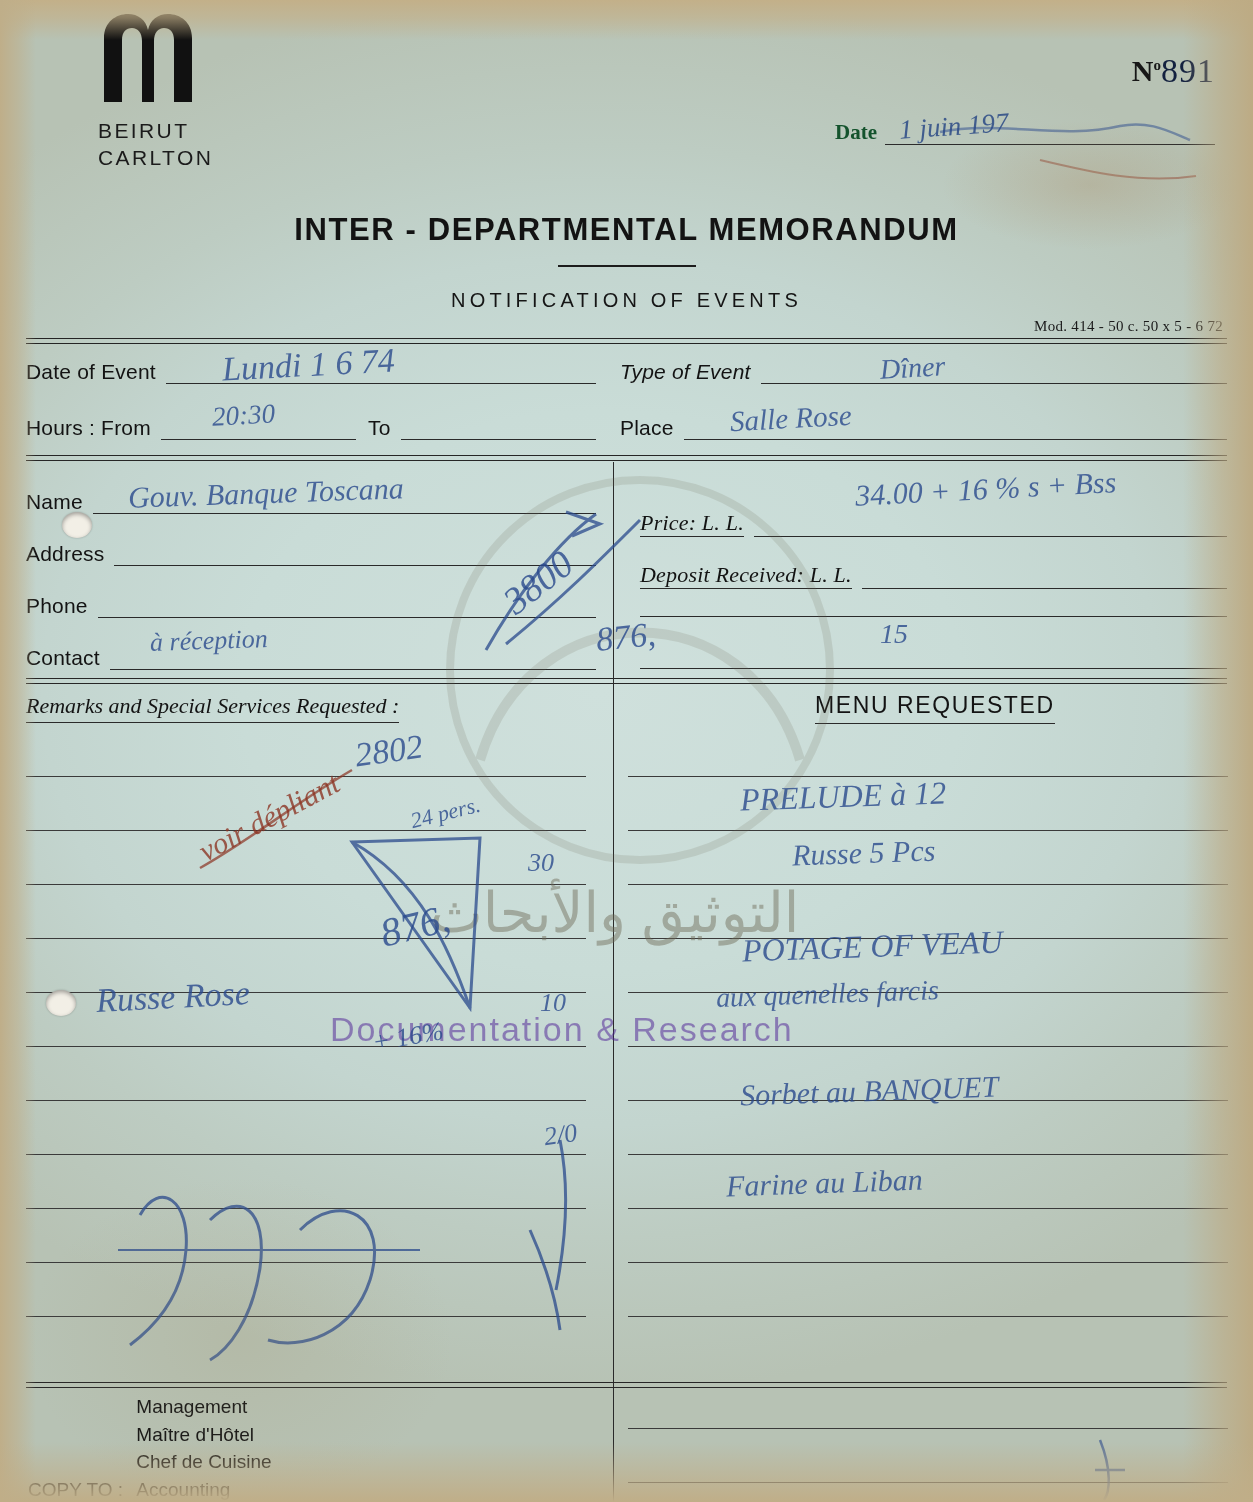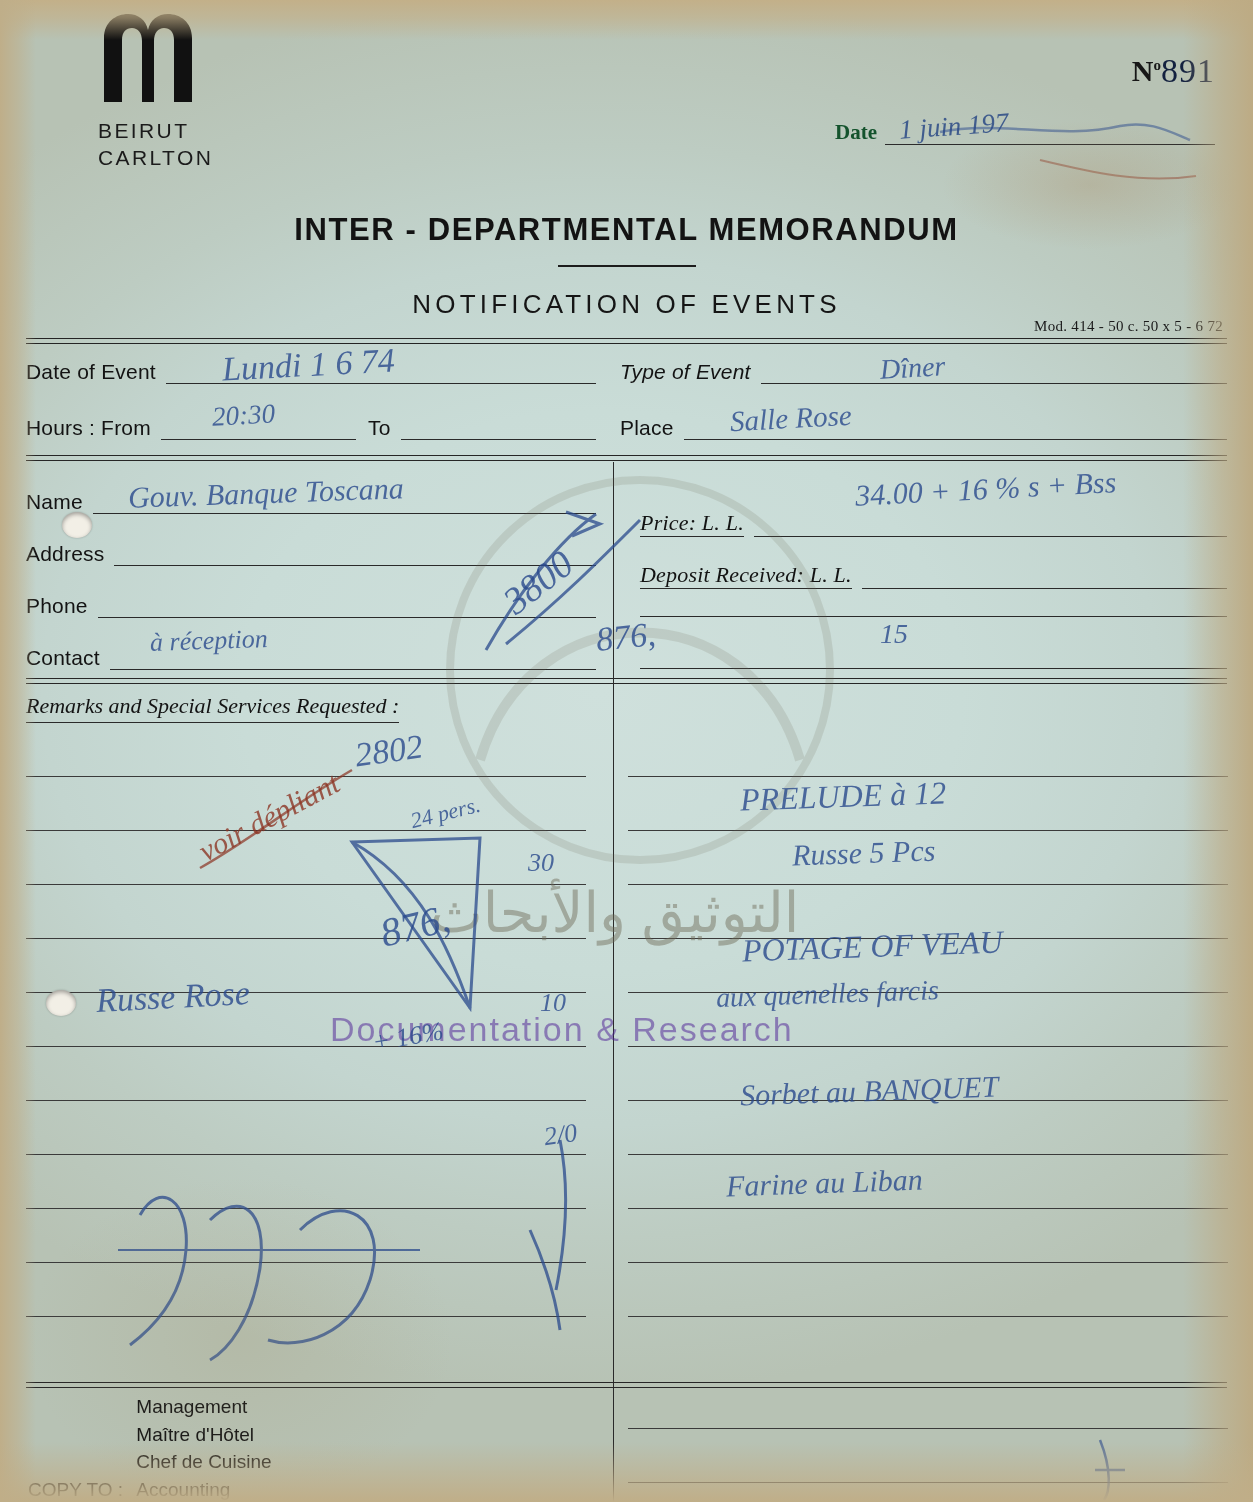--- a/index.html
+++ b/index.html
@@ -120,21 +120,21 @@
     font-size: 31px; font-weight: bold; letter-spacing: 1.6px;
     color:#131313;
   }
   .title-rule {
     position:absolute; left: 50%; top: 265px; width: 138px; height:0;
     border-top: 2px solid #1c1c1c; transform: translateX(-50%);
   }
   .subtitle {
     position:absolute; left:0; right:0; top: 289px;
     text-align:center;
-    font-size: 26px; letter-spacing: 4.2px; color:#151515;
+    font-size: 20px; letter-spacing: 4.2px; color:#151515;
   }
   .mod-line {
     position:absolute; right: 30px; top: 318px;
     font-family: "Liberation Serif", serif;
     font-size: 15px; color:#1b1b1b; letter-spacing:.3px;
   }
 
   
   .dbl-rule {
     position:absolute; left: 26px; right: 26px; top: 338px;
@@ -351,20 +351,21 @@
 
   <div class="field" style="left:26px; top:646px; width:570px;">
     <span class="lbl">Contact</span>
     <span class="ln"></span>
   </div>
   <div class="rule-right" style="position:absolute; left:640px; top:668px; width:587px; border-top:1.4px solid #2a2a2a;"></div>
 
   <div class="sec-rule"></div>
 
   <div class="hdr-left">Remarks and Special Services Requested :</div>
+  <div class="hdr-right">MENU  REQUESTED</div>
 
   <div class="vline"></div>
 
   <div class="rule-line rule-left" style="top:776px;"></div>
   <div class="rule-line rule-left" style="top:830px;"></div>
   <div class="rule-line rule-left" style="top:884px;"></div>
   <div class="rule-line rule-left" style="top:938px;"></div>
   <div class="rule-line rule-left" style="top:992px;"></div>
   <div class="rule-line rule-left" style="top:1046px;"></div>
   <div class="rule-line rule-left" style="top:1100px;"></div>

